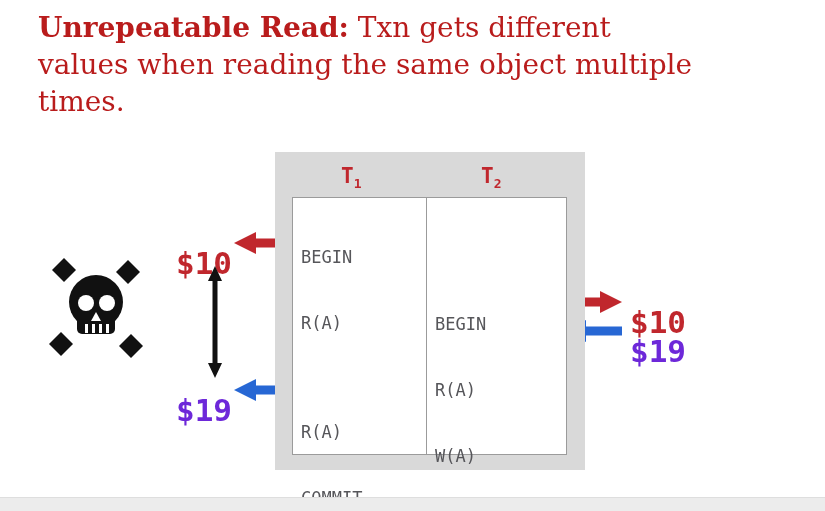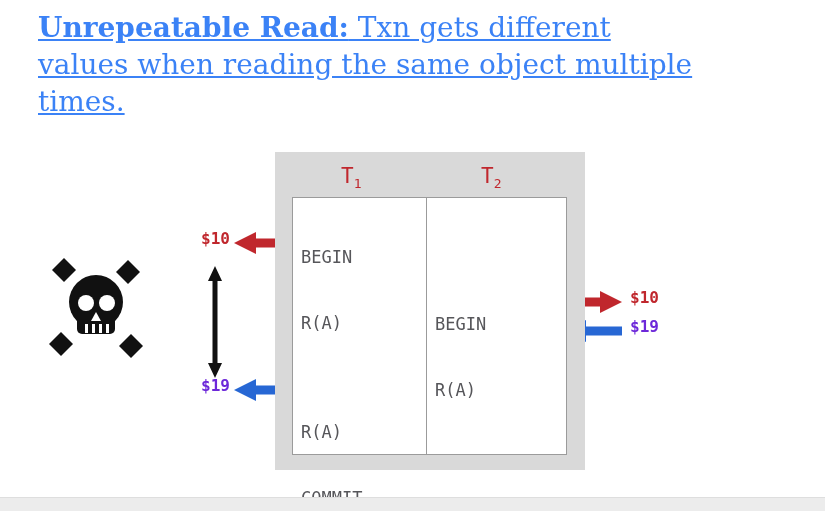--- a/index.html
+++ b/index.html
@@ -13,22 +13,21 @@
   }
 
   
   .title {
     position: absolute;
     left: 38px;
     top: 10px;
     width: 670px;
     font-size: 28px;
     line-height: 1.32;
-    color: #3b82f6;
-    text-decoration: underline;
+    color: #b91c1c;
   }
   .title .lead { font-weight: bold; }
 
   
   .panel {
     position: absolute;
     left: 275px;
     top: 152px;
     width: 310px;
     height: 318px;
@@ -43,21 +42,21 @@
     border: 1px solid #9b9b9b;
     box-sizing: border-box;
   }
   .box-t1 { left: 17px; }
   .box-t2 { left: 151px; }
 
   .t-header {
     position: absolute;
     top: 12px;
     font-family: "DejaVu Sans Mono", monospace;
-    font-weight: normal;
+    font-weight: bold;
     font-size: 21px;
     color: #c0272d;
   }
   .t-header sub { font-size: 13px; }
   .th-1 { left: 66px; }
   .th-2 { left: 206px; }
 
   .ops {
     position: absolute;
     font-family: "DejaVu Sans Mono", monospace;
@@ -68,21 +67,22 @@
   }
   .ops-t1-top    { left: 8px; top: 4px; }
   .ops-t1-bottom { left: 8px; top: 179px; }
   .ops-t2        { left: 8px; top: 71px; }
 
   
   .val {
     position: absolute;
     font-family: "DejaVu Sans Mono", monospace;
     font-weight: bold;
-    font-size: 16px;
+    font-size: 31px;
+    margin-top: 16px;
   }
   .val.red  { color: #c0272d; }
   .val.blue { color: #6d28d9; }
   .val-left { width: 54px; text-align: right; }
   .v10-left  { left: 176px; top: 229px; }
   .v19-left  { left: 176px; top: 376px; }
   .v10-right { left: 630px; top: 288px; }
   .v19-right { left: 630px; top: 317px; }
 
   
@@ -177,20 +177,21 @@
       <div class="ops ops-t1-bottom">
         <div>R(A)</div>
         <div>COMMIT</div>
       </div>
     </div>
 
     <div class="txn-box box-t2">
       <div class="ops ops-t2">
         <div>BEGIN</div>
         <div>R(A)</div>
+        <div>W(A)</div>
         
       </div>
     </div>
 
   </div>
 
   <div class="page-edge"></div>
 
 </div>
 

